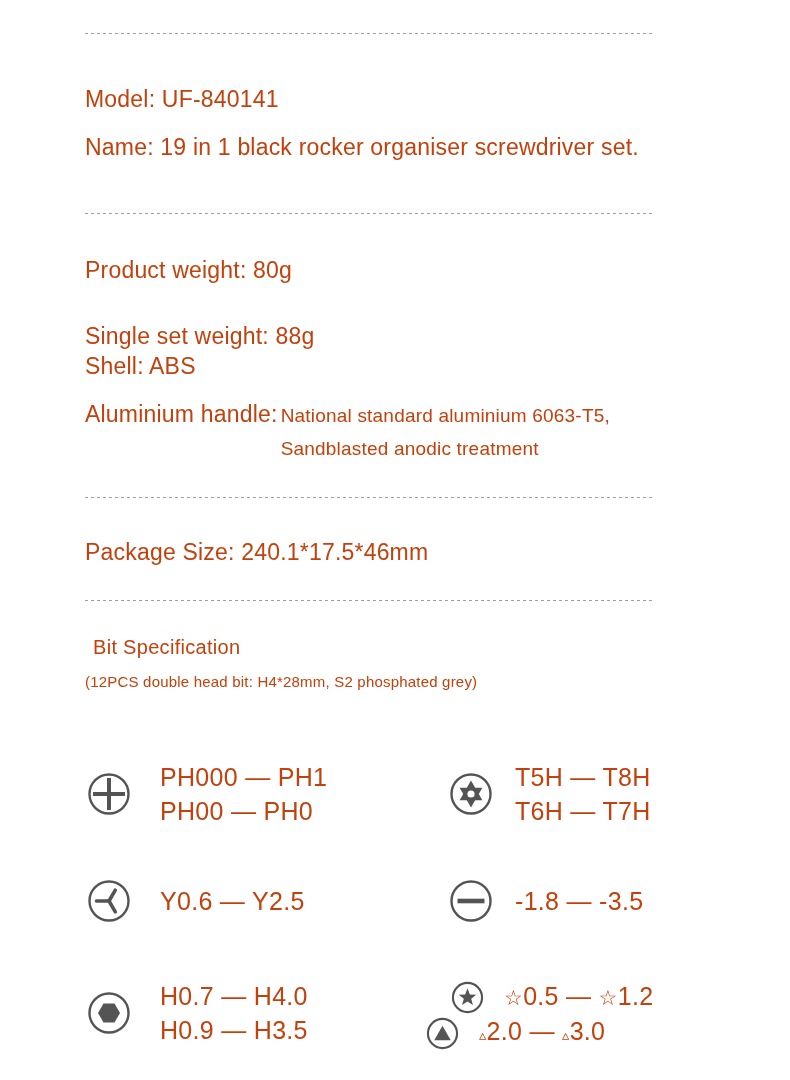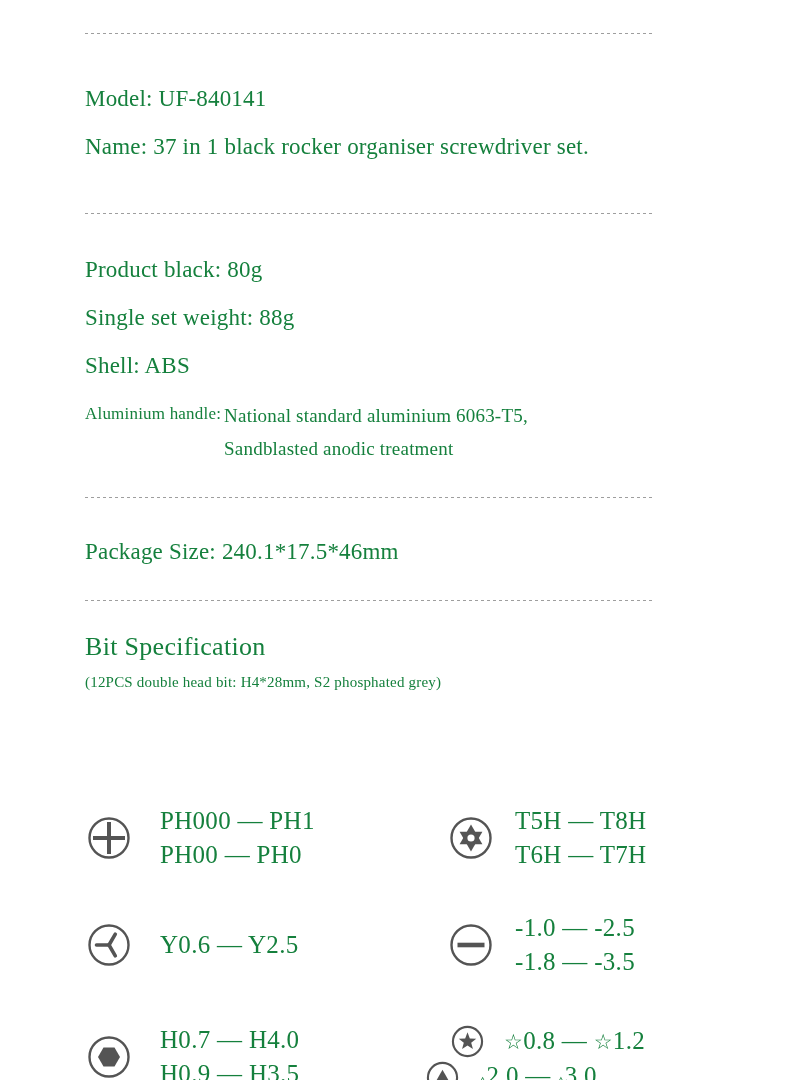--- a/index.html
+++ b/index.html
@@ -1,22 +1,22 @@
 <!DOCTYPE html>
 <html><head>
 <meta charset="utf-8">
 <style>
   html,body{margin:0;padding:0;background:#ffffff;}
   #canvas{
     position:relative;
     width:652px;
     height:1080px;
     background:#ffffff;
-    font-family:Liberation Serif, serif;
-    color:#15803d;
+    font-family:Liberation Sans, sans-serif;
+    color:#c2410c;
     overflow:hidden;
   }
   .divider{
     position:absolute;
     left:85px;
     width:620px;
     height:1px;
     background-image:repeating-linear-gradient(90deg,#9e9e9e 0 3px,transparent 3px 6px);
   }
   .line{
@@ -28,55 +28,54 @@
     white-space:nowrap;
   }
   .handle-row{
     position:absolute;
     left:85px;
     top:399px;
     display:flex;
     align-items:flex-start;
   }
   .handle-label{
-    font-size:17px;
+    font-size:23px;
     line-height:30px;
     letter-spacing:0.2px;
     white-space:nowrap;
   }
   .handle-value{
     margin-left:3px;
     font-size:19px;
     line-height:33px;
     letter-spacing:0.2px;
     text-align:left;
     white-space:nowrap;
   }
   .bit-heading{
     position:absolute;
-    left:85px;
+    left:93px;
     top:633px;
-    font-size:26px;
+    font-size:20px;
     line-height:28px;
     letter-spacing:0.3px;
   }
   .bit-subheading{
     position:absolute;
     left:85px;
     top:670px;
     font-size:15px;
     line-height:24px;
     letter-spacing:0.2px;
     white-space:nowrap;
   }
   .bit-cell{
     position:absolute;
     display:flex;
     align-items:center;
-    margin-top:44px;
   }
   .bit-lines{
     font-size:25px;
     line-height:34px;
     letter-spacing:0.3px;
     white-space:nowrap;
   }
   .bit-icon{flex:0 0 auto;}
   .icon-gap-a{margin-right:29px;}
   .icon-gap-b{margin-right:22px;}
@@ -90,24 +89,24 @@
 <body>
 
 <div id="canvas">
 
   <div class="divider" style="top:33px"></div>
   <div class="divider" style="top:213px"></div>
   <div class="divider" style="top:497px"></div>
   <div class="divider" style="top:600px"></div>
 
   <div class="line" style="top:84px">Model: UF-840141</div>
-  <div class="line" style="top:132px">Name: 37 in 1 black rocker organiser screwdriver set.</div>
-
-  <div class="line" style="top:255px">Product black: 80g</div>
-  <div class="line" style="top:303px">Single set weight: 88g</div>
+  <div class="line" style="top:132px">Name: 19 in 1 black rocker organiser screwdriver set.</div>
+
+  <div class="line" style="top:255px">Product weight: 80g</div>
+  <div class="line" style="top:321px">Single set weight: 88g</div>
   <div class="line" style="top:351px">Shell: ABS</div>
 
   <div class="handle-row">
     <span class="handle-label">Aluminium handle:</span>
     <span class="handle-value">
       <span style="display:block">National standard aluminium 6063-T5,</span>
       <span style="display:block">Sandblasted anodic treatment</span>
     </span>
   </div>
 
@@ -154,21 +153,20 @@
       <div>Y0.6 — Y2.5</div>
     </div>
   </div>
 
   <div class="bit-cell" style="left:449px;top:867px;height:68px">
     <svg class="bit-icon icon-gap-b" width="44" height="44" viewBox="0 0 44 44">
       <circle class="st" cx="22" cy="22" r="19.5" stroke-width="2.4"></circle>
       <line class="st" x1="8.5" y1="22" x2="35.5" y2="22" stroke-width="4.6"></line>
     </svg>
     <div class="bit-lines">
-      <div>-1.0 — -2.5</div>
       <div>-1.8 — -3.5</div>
     </div>
   </div>
 
   <div class="bit-cell" style="left:87px;top:979px;height:68px">
     <svg class="bit-icon icon-gap-a" width="44" height="44" viewBox="0 0 44 44">
       <circle class="st" cx="22" cy="22" r="19.5" stroke-width="2.4"></circle>
       <path class="fl" d="M33 22 L27.5 31.5 L16.5 31.5 L11 22 L16.5 12.5 L27.5 12.5 Z"></path>
     </svg>
     <div class="bit-lines">
@@ -176,21 +174,21 @@
       <div>H0.9 — H3.5</div>
     </div>
   </div>
 
   <div class="bit-cell" style="left:451px;top:980px;height:34px">
     <svg class="bit-icon icon-gap-c" width="33" height="33" viewBox="0 0 34 34">
       <circle class="st" cx="17" cy="17" r="15" stroke-width="2.2"></circle>
       <path class="fl" d="M17 7.5 L19.4 13.8 L26 14.1 L20.8 18.2 L22.6 24.7 L17 21 L11.4 24.7 L13.2 18.2 L8 14.1 L14.6 13.8 Z"></path>
     </svg>
     <div class="bit-lines">
-      <div><span class="glyph-star">☆</span><span>0.8</span><span> — </span><span class="glyph-star">☆</span><span>1.2</span></div>
+      <div><span class="glyph-star">☆</span><span>0.5</span><span> — </span><span class="glyph-star">☆</span><span>1.2</span></div>
     </div>
   </div>
 
   <div class="bit-cell" style="left:426px;top:1016px;height:34px">
     <svg class="bit-icon icon-gap-c" width="33" height="33" viewBox="0 0 34 34">
       <circle class="st" cx="17" cy="17" r="15" stroke-width="2.2"></circle>
       <path class="fl" d="M17 9 L25.5 24 L8.5 24 Z"></path>
     </svg>
     <div class="bit-lines">
       <div><span class="glyph-tri">▵</span><span>2.0</span><span> — </span><span class="glyph-tri">▵</span><span>3.0</span></div>

